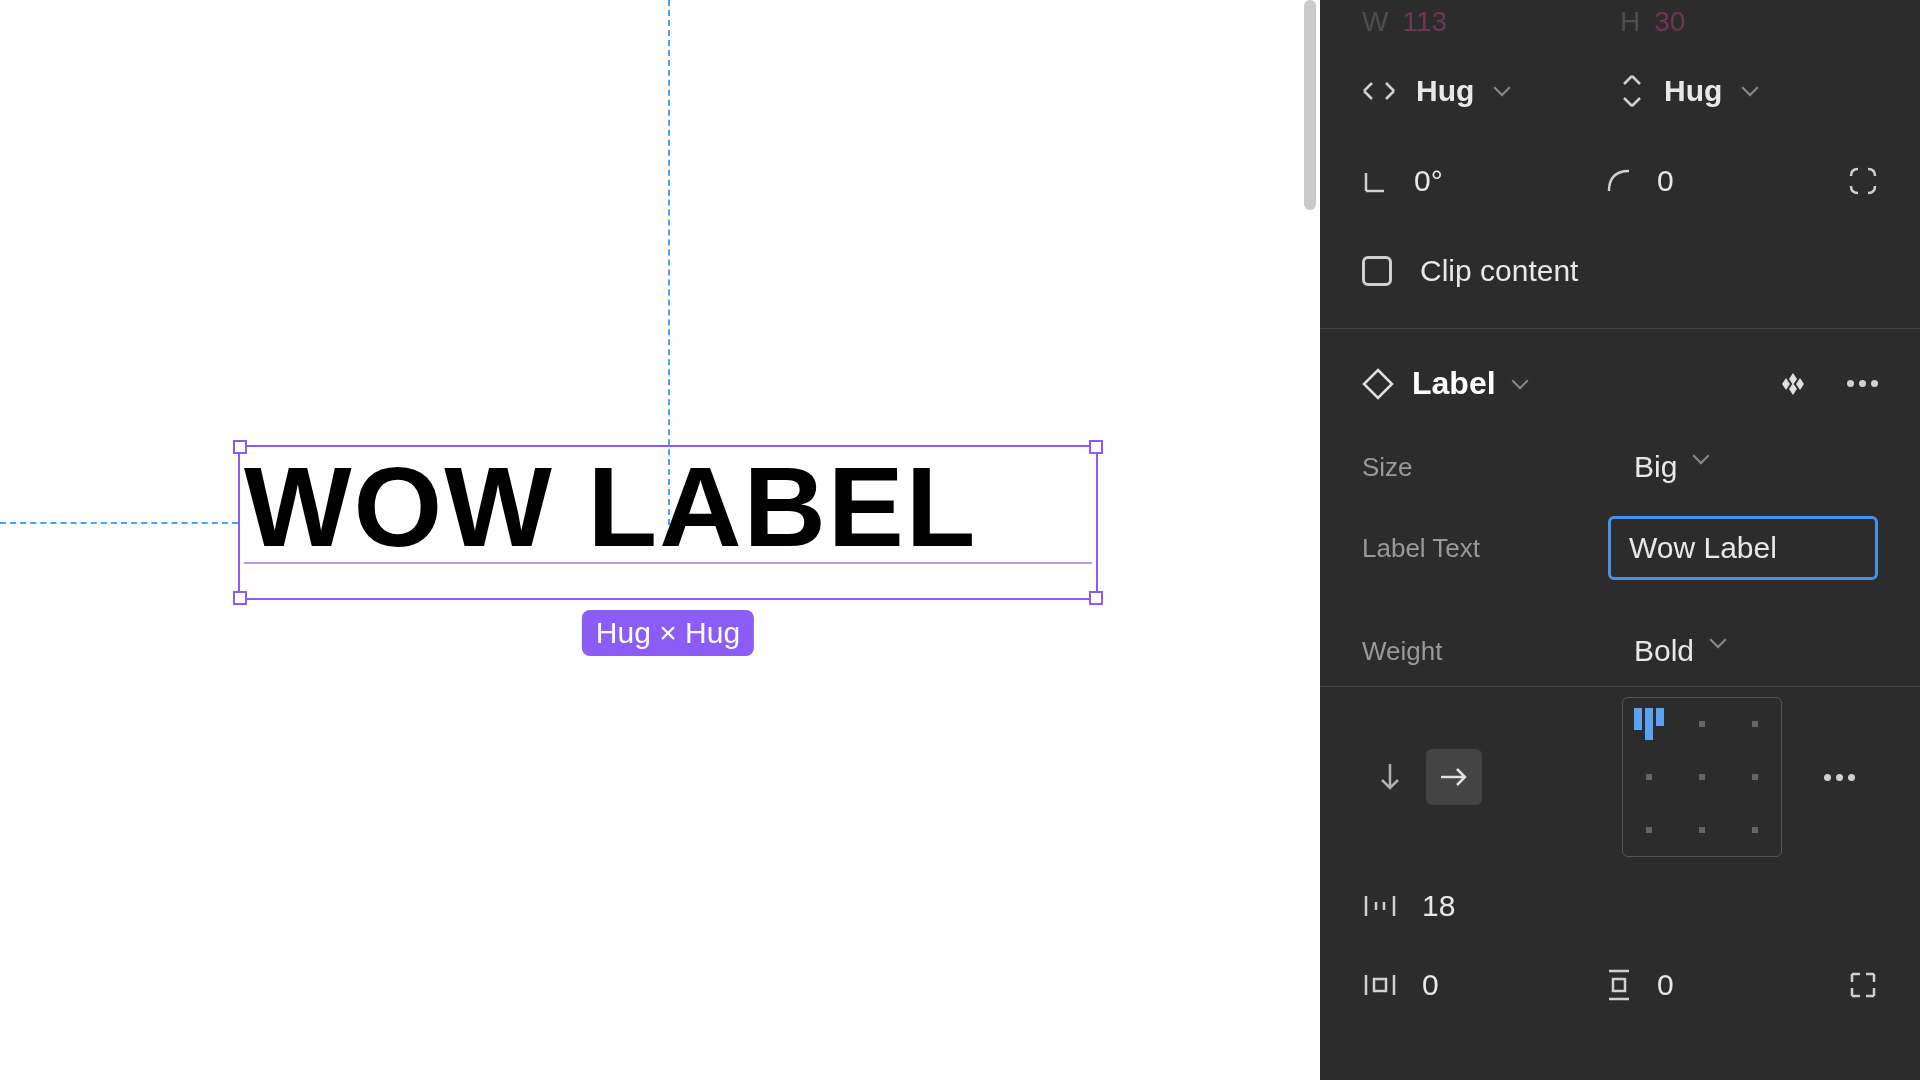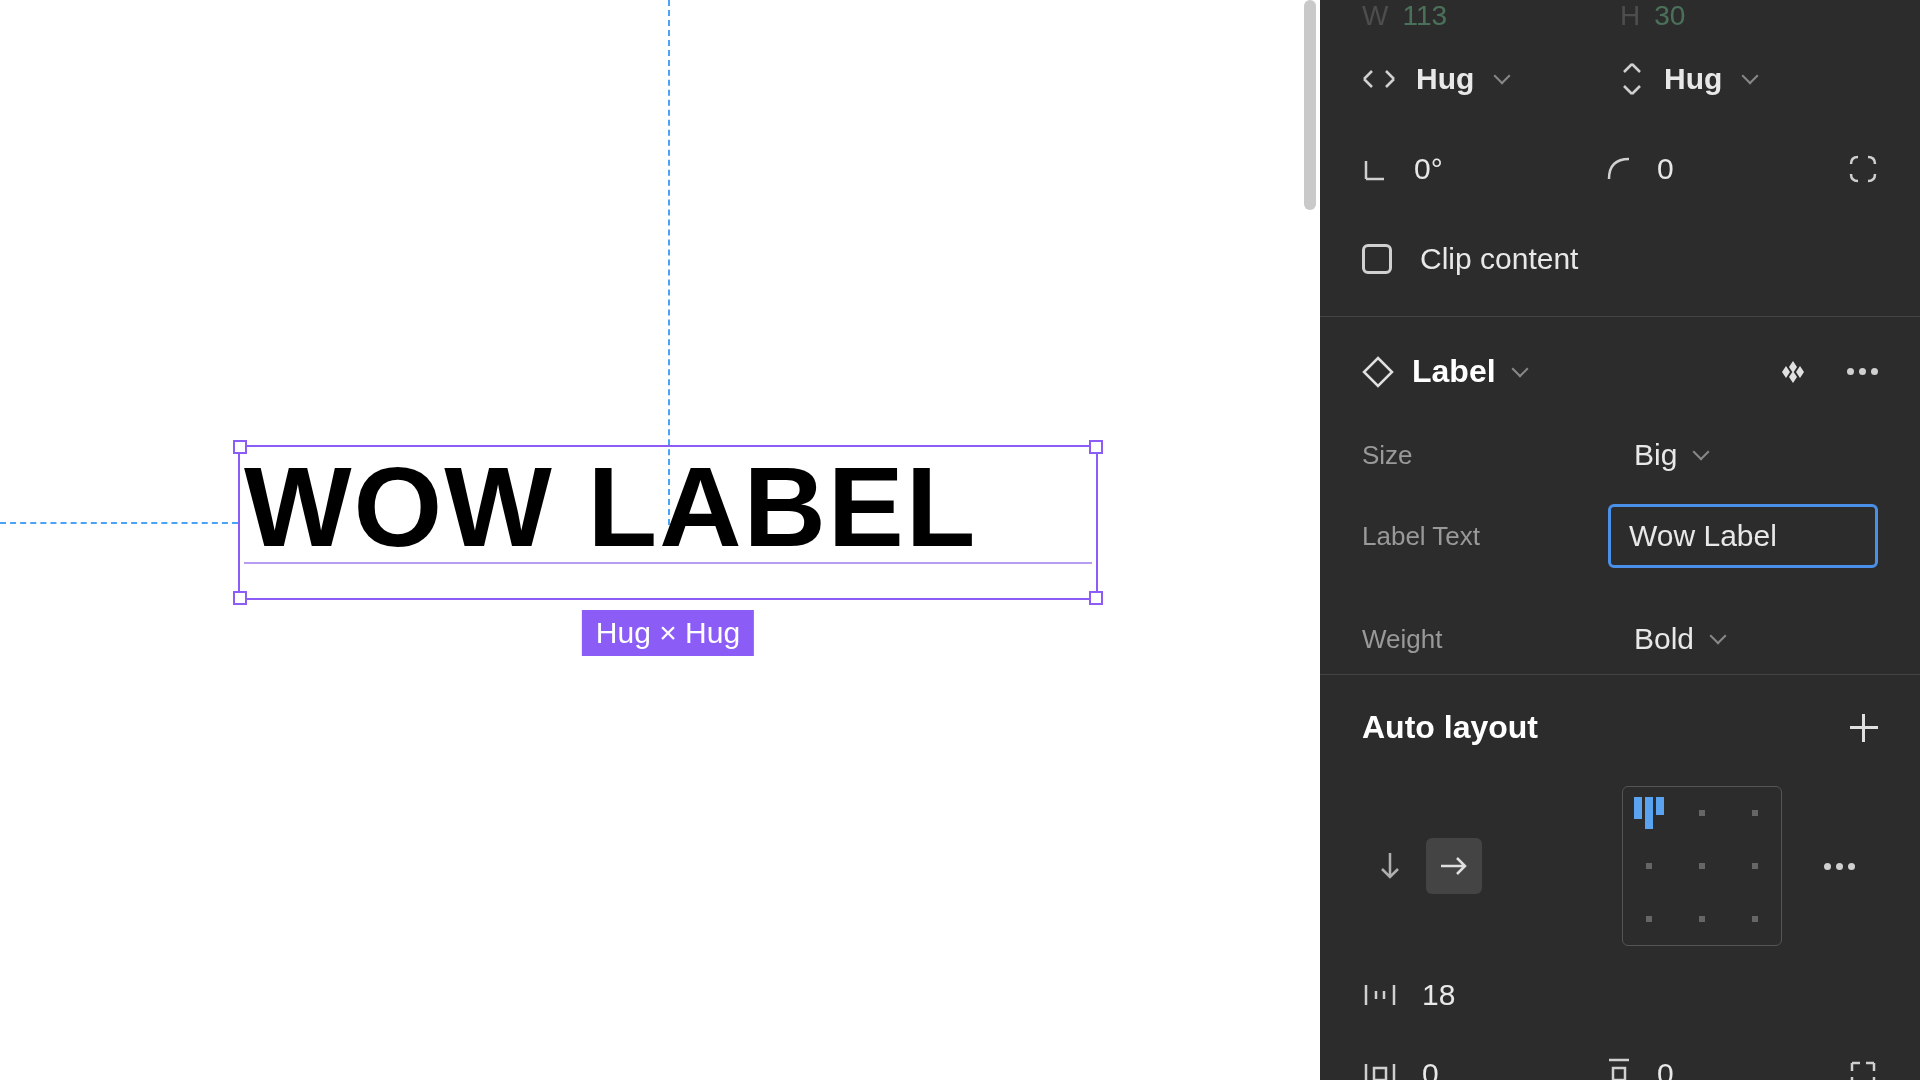--- a/index.html
+++ b/index.html
@@ -6,46 +6,46 @@
 body { width: 1920px; height: 1080px; background: #fff; display: flex; overflow: hidden; }
 .canvas { flex: 1; position: relative; background: #fff; }
 .guide-v { position: absolute; left: 668px; top: 0; height: 525px; border-left: 2px dashed #4AA3F5; }
 .guide-h { position: absolute; left: 0; top: 522px; width: 238px; border-top: 2px dashed #4AA3F5; }
 .selected-box { position: absolute; left: 238px; top: 445px; width: 860px; height: 155px; border: 2px solid #8B5CF6; }
 .handle { position: absolute; width: 14px; height: 14px; background: #fff; border: 2px solid #8B5CF6; }
 .handle.tl { left: -7px; top: -7px; }
 .handle.tr { right: -7px; top: -7px; }
 .handle.bl { left: -7px; bottom: -7px; }
 .handle.br { right: -7px; bottom: -7px; }
-.sel-label { position: absolute; left: 50%; transform: translateX(-50%); bottom: -58px; background: #8B5CF6; color: #fff; font-size: 30px; font-weight: 500; padding: 6px 14px; border-radius: 0; white-space: nowrap; }
+.sel-label { position: absolute; left: 50%; transform: translateX(-50%); bottom: -58px; background: #8B5CF6; color: #fff; font-size: 30px; font-weight: 500; padding: 6px 14px; border-radius: 8px; white-space: nowrap; }
 .canvas-text { position: absolute; left: 244px; top: 450px; font-size: 114px; font-weight: 900; letter-spacing: 2px; color: #000; font-family: Arial, sans-serif; line-height: 1; }
 .underline-accent { position: absolute; left: 244px; top: 562px; width: 848px; height: 2px; background: #B79CF2; }
 .scrollbar { position: absolute; right: 4px; top: 0; width: 12px; height: 210px; background: #C9C9C9; border-radius: 6px; }
 .panel { width: 600px; background: #2C2C2C; color: #d8d8d8; display: flex; flex-direction: column; font-size: 28px; }
 .section-divider { border-top: 1px solid #444; }
 .dim-row { display: flex; padding: 0 42px; gap: 0; align-items: center; height: 44px; }
 .dim-group { display: flex; align-items: center; gap: 14px; flex: 1; }
 .dim-label { color: #8a8a8a; font-weight: 400; }
-.dim-value { color: #86efac; font-weight: 500; }
+.dim-value { color: #ec4899; font-weight: 500; }
 .hug-row { display: flex; padding: 30px 42px; align-items: center; font-weight: bold; }
 .hug-group { display: flex; align-items: center; gap: 20px; flex: 1; cursor: pointer; }
 .hug-text { color: #e8e8e8; font-size: 30px; }
 .chevron-down { width: 18px; height: 18px; position: relative; }
 .chevron-down::after { content: ''; position: absolute; width: 10px; height: 10px; border-right: 2px solid #888; border-bottom: 2px solid #888; transform: rotate(45deg); top: 0; left: 2px; }
 .angle-row { display: flex; padding: 26px 42px; align-items: center; }
 .angle-group { display: flex; align-items: center; gap: 24px; flex: 1; }
 .angle-text { color: #e8e8e8; font-size: 30px; }
 .clip-row { display: flex; align-items: center; gap: 28px; padding: 30px 42px 40px 42px; cursor: pointer; }
 .checkbox { width: 30px; height: 30px; border: 3px solid #d0d0d0; border-radius: 6px; }
 .component-header { display: flex; align-items: center; gap: 18px; padding: 36px 42px 30px 42px; }
 .component-name { color: #fff; font-size: 32px; font-weight: 600; cursor: pointer; display: flex; align-items: center; gap: 16px; }
 .comp-spacer { flex: 1; }
 .prop-row { display: flex; align-items: center; padding: 18px 42px; }
 .prop-label { color: #999; font-size: 26px; width: 272px; }
-.prop-value { color: #e8e8e8; font-size: 30px; display: flex; align-items: center; gap: 16px; cursor: pointer; }
+.prop-value { color: #e8e8e8; font-size: 30px; display: flex; gap: 16px; cursor: pointer; }
 .prop-input { background: transparent; border: 3px solid #4A8FE8; border-radius: 6px; padding: 12px 18px; color: #e8e8e8; font-size: 30px; width: 270px; outline: none; }
 .auto-layout-header { display: flex; align-items: center; justify-content: space-between; padding: 34px 42px 30px 42px; }
 .auto-layout-title { color: #fff; font-size: 32px; font-weight: 600; }
 .plus-icon { width: 28px; height: 28px; position: relative; cursor: pointer; }
 .plus-icon::before, .plus-icon::after { content: ''; position: absolute; background: #e0e0e0; }
 .plus-icon::before { width: 28px; height: 3px; top: 12px; left: 0; }
 .plus-icon::after { width: 3px; height: 28px; left: 12px; top: 0; }
 .direction-row { display: flex; align-items: center; padding: 10px 42px; gap: 8px; }
 .dir-btn { width: 56px; height: 56px; display: flex; align-items: center; justify-content: center; border-radius: 6px; cursor: pointer; }
 .dir-btn.active { background: #444; }
@@ -170,24 +170,20 @@
   <div class="prop-row">
     <span class="prop-label">Weight</span>
     <div class="prop-value">
       <span>Bold</span>
       <span class="chevron-down"></span>
     </div>
   </div>
 
   <div class="section-divider"></div>
 
-  <div class="auto-layout-header">
-    <span class="auto-layout-title">Auto layout</span>
-    <div class="plus-icon"></div>
-  </div>
 
   <div class="direction-row">
     <div class="dir-btn">
       <svg class="icon" width="24" height="30" viewBox="0 0 24 30">
           <path d="M12 2 L12 26 M4 18 L12 26 L20 18" stroke="#b0b0b0" stroke-width="2.5" fill="none"></path>
         </svg>
     </div>
     <div class="dir-btn active">
       <svg class="icon" width="30" height="24" viewBox="0 0 30 24">
           <path d="M2 12 L26 12 M18 4 L26 12 L18 20" stroke="#e0e0e0" stroke-width="2.5" fill="none"></path>

